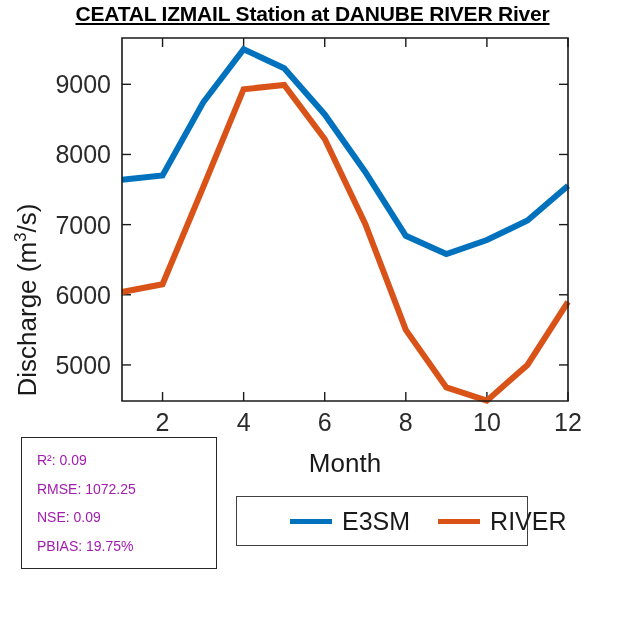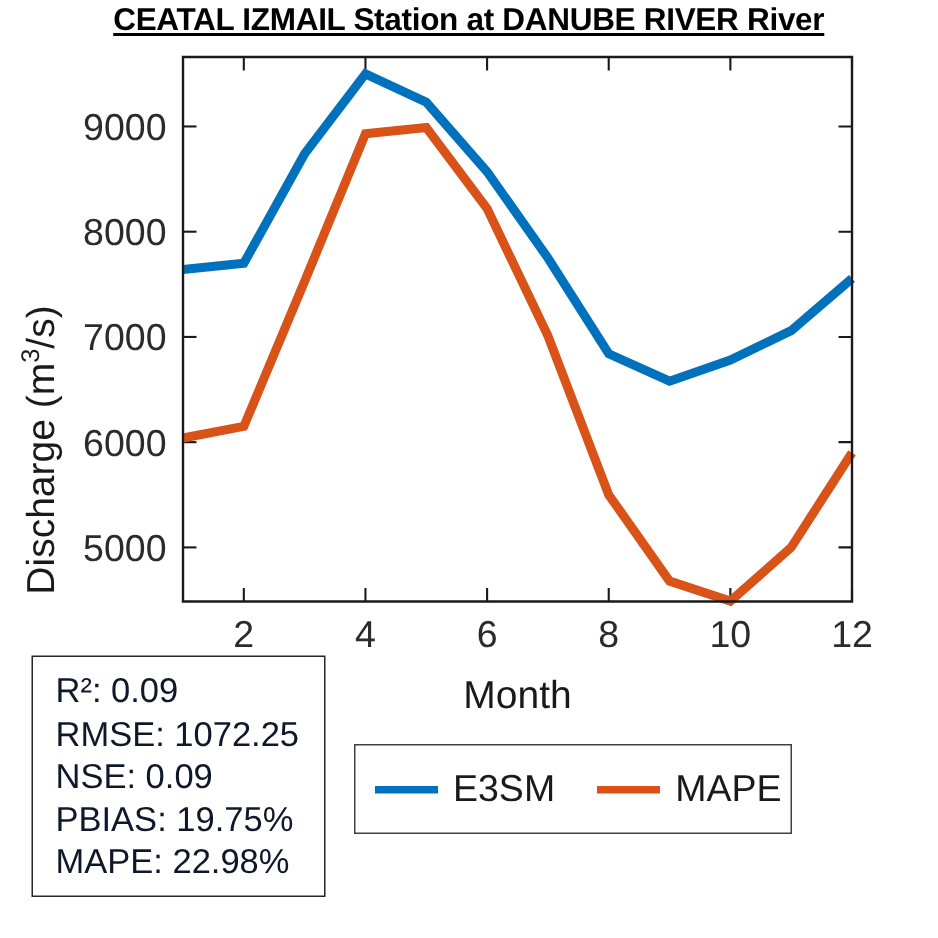--- a/index.html
+++ b/index.html
@@ -74,38 +74,39 @@
     left: 21px;
     top: 437px;
     width: 196px;
     background: #ffffff;
     border: 1.6px solid #262626;
     box-sizing: border-box;
     padding: 8px 0 8px 15px;
     z-index: 5;
   }
   .stats-line {
-    font-size: 23px;
+    font-size: 14px;
     line-height: 28.5px;
     font-family: "Liberation Sans", sans-serif;
-    color: #0f172a;
+    color: #a21caf;
     white-space: nowrap;
   }
   .legend-box {
     position: absolute;
     left: 236px;
     top: 496px;
     width: 292px;
-    height: 60px;
+    height: 50px;
     background: #ffffff;
     border: 1.4px solid #404040;
     box-sizing: border-box;
     z-index: 3;
     display: flex;
     align-items: center;
+    padding-left: 40px;
   }
   .legend-entry {
     display: flex;
     align-items: center;
     white-space: nowrap;
   }
   .legend-entry.first { margin-left: 13px; }
   .legend-entry.second { margin-left: 28px; }
   .legend-swatch {
     width: 42px;
@@ -175,25 +176,24 @@
     <text id="x-axis-title-text" class="axis-title" x="345" y="472" text-anchor="middle">Month</text>
   </svg>
 
   <div class="legend-box">
     <div class="legend-entry first">
       <span class="legend-swatch" id="legend-swatch-0" style="background: rgb(0, 114, 189);"></span>
       <span class="legend-label">E3SM</span>
     </div>
     <div class="legend-entry second">
       <span class="legend-swatch" id="legend-swatch-1" style="background: rgb(217, 83, 25);"></span>
-      <span class="legend-label">MAPE</span>
+      <span class="legend-label">RIVER</span>
     </div>
   </div>
 
   <div class="stats-box">
     <div class="stats-line">R²: 0.09</div>
     <div class="stats-line">RMSE: 1072.25</div>
     <div class="stats-line">NSE: 0.09</div>
     <div class="stats-line">PBIAS: 19.75%</div>
-    <div class="stats-line">MAPE: 22.98%</div>
   </div>
 
 </div>
 
 </body></html>

